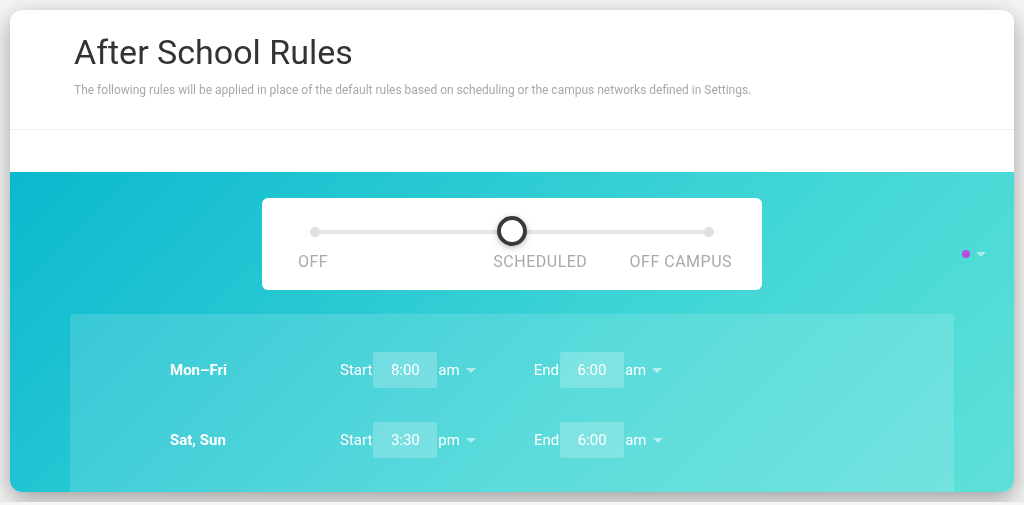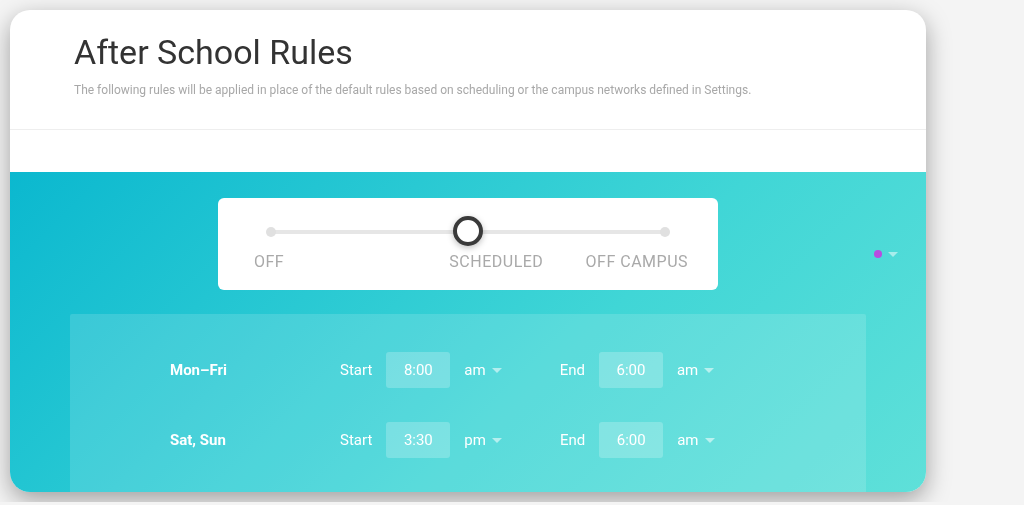--- a/index.html
+++ b/index.html
@@ -2,24 +2,24 @@
 <html><head>
 <meta charset="utf-8">
 <style>
   * { box-sizing: border-box; margin: 0; padding: 0; }
   body {
     font-family: -apple-system, BlinkMacSystemFont, "Segoe UI", Roboto, Helvetica, Arial, sans-serif;
     background: #f4f4f4;
     padding: 10px;
   }
   .card {
-    width: 916px;
+    width: 1004px;
     height: 482px;
     background: #fff;
-    border-radius: 20px;
+    border-radius: 12px;
     overflow: hidden;
     box-shadow: 0 8px 24px rgba(0,0,0,0.35);
     position: relative;
   }
   .header-area {
     padding: 22px 60px 30px 64px;
     border-bottom: 1px solid #eee;
   }
   .title {
     font-size: 34px;
@@ -128,21 +128,21 @@
   }
   .day-label {
     width: 270px;
     padding-left: 100px;
     font-size: 15px;
     font-weight: 700;
   }
   .group {
     display: flex;
     align-items: center;
-    gap: 14px;
+    gap: 1px;
     margin-right: 58px;
   }
   .group-label {
     font-size: 15px;
     font-weight: 400;
     color: #fff;
   }
   .time-box {
     width: 64px;
     height: 36px;

